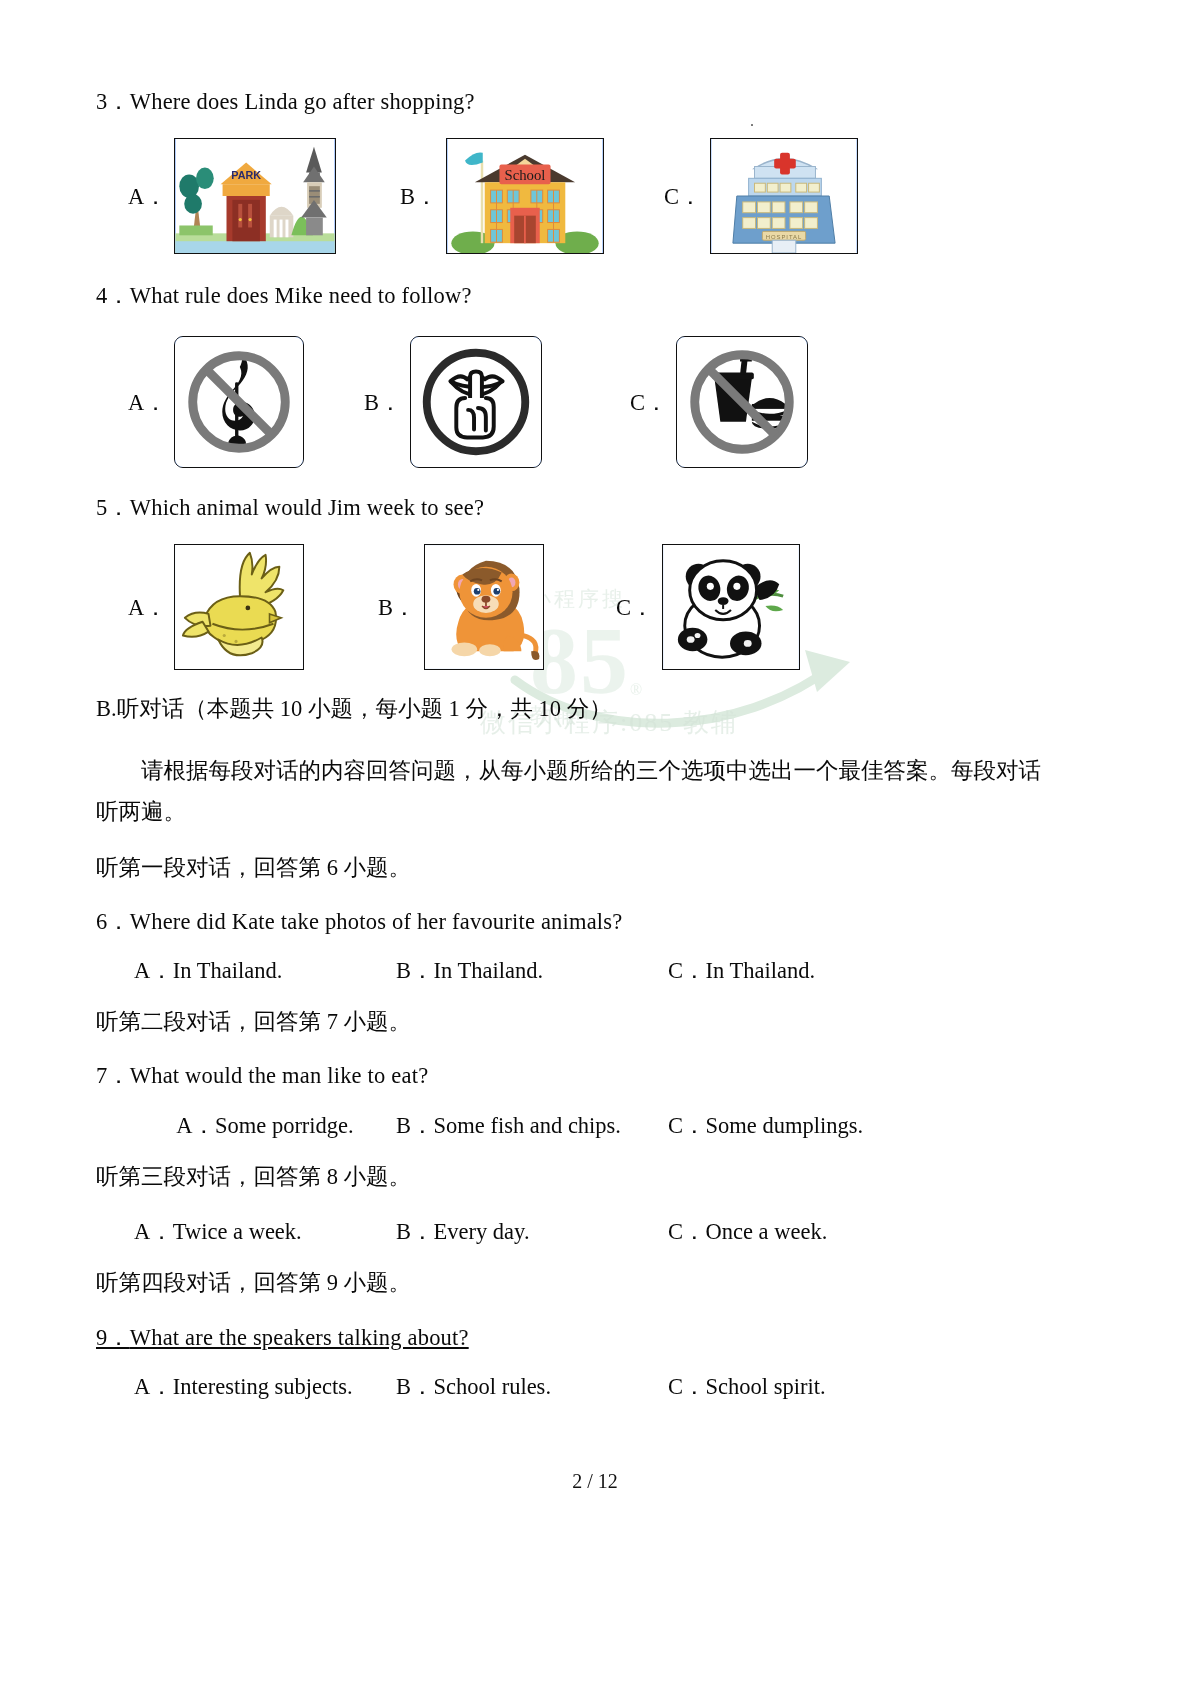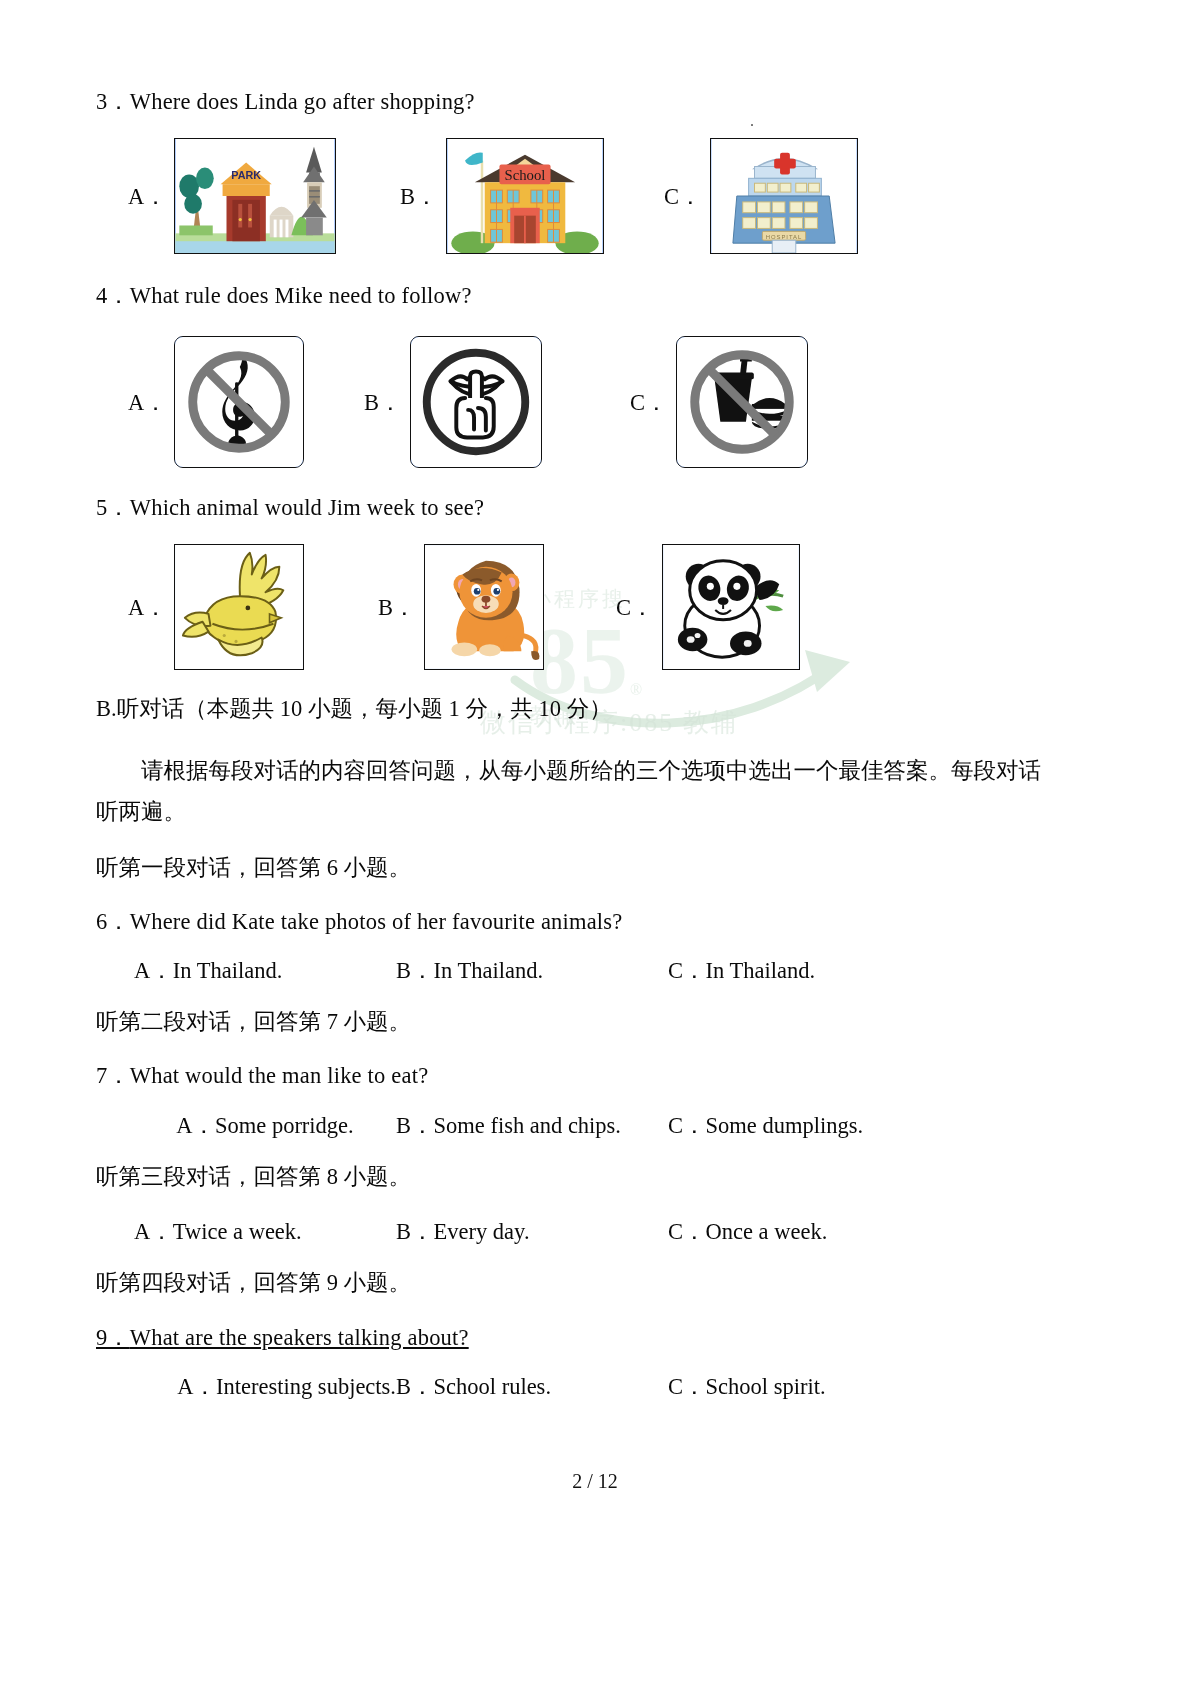--- a/index.html
+++ b/index.html
@@ -521,21 +521,21 @@
       <span class="o" style="width:262px;"><span>A．</span><span>Twice a week.</span></span>
       <span class="o" style="width:272px;"><span>B．</span><span>Every day.</span></span>
       <span class="o"><span>C．</span><span>Once a week.</span></span>
     </div>
 
     <div class="cn-line" style="margin-bottom:26px;">听第四段对话，回答第 9 小题。</div>
     <div class="q-line" style="margin-bottom:20px;text-decoration:underline;">
       <span class="q-num">9．</span><span>What are the speakers talking about?</span>
     </div>
     <div class="txt-opts">
-      <span class="o" style="width:262px;text-align:right;"><span>A．</span><span>Interesting subjects.</span></span>
+      <span class="o" style="width:262px;"><span>A．</span><span>Interesting subjects.</span></span>
       <span class="o" style="width:272px;"><span>B．</span><span>School rules.</span></span>
       <span class="o"><span>C．</span><span>School spirit.</span></span>
     </div>
 
   </div>
 
   <div class="footer">2 / 12</div>
 
 </div>
 

